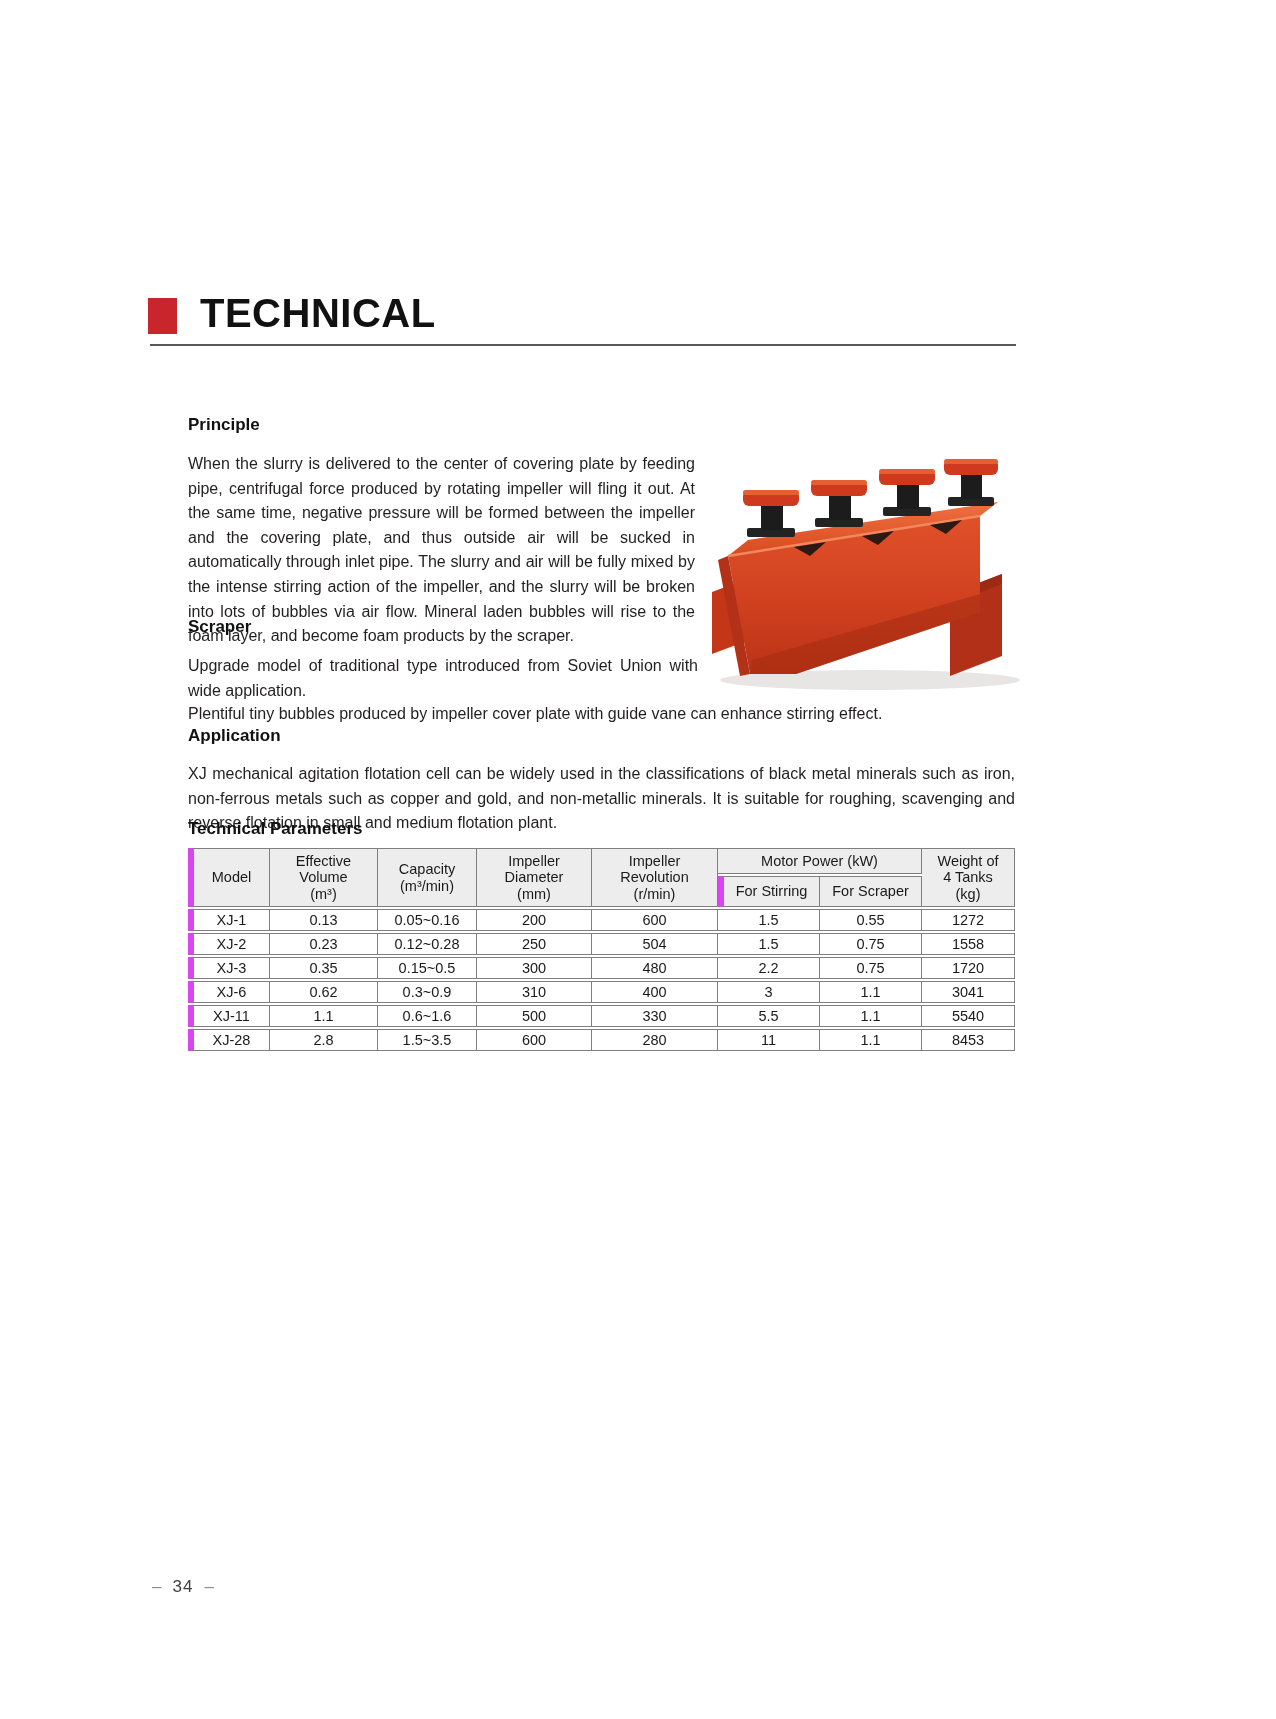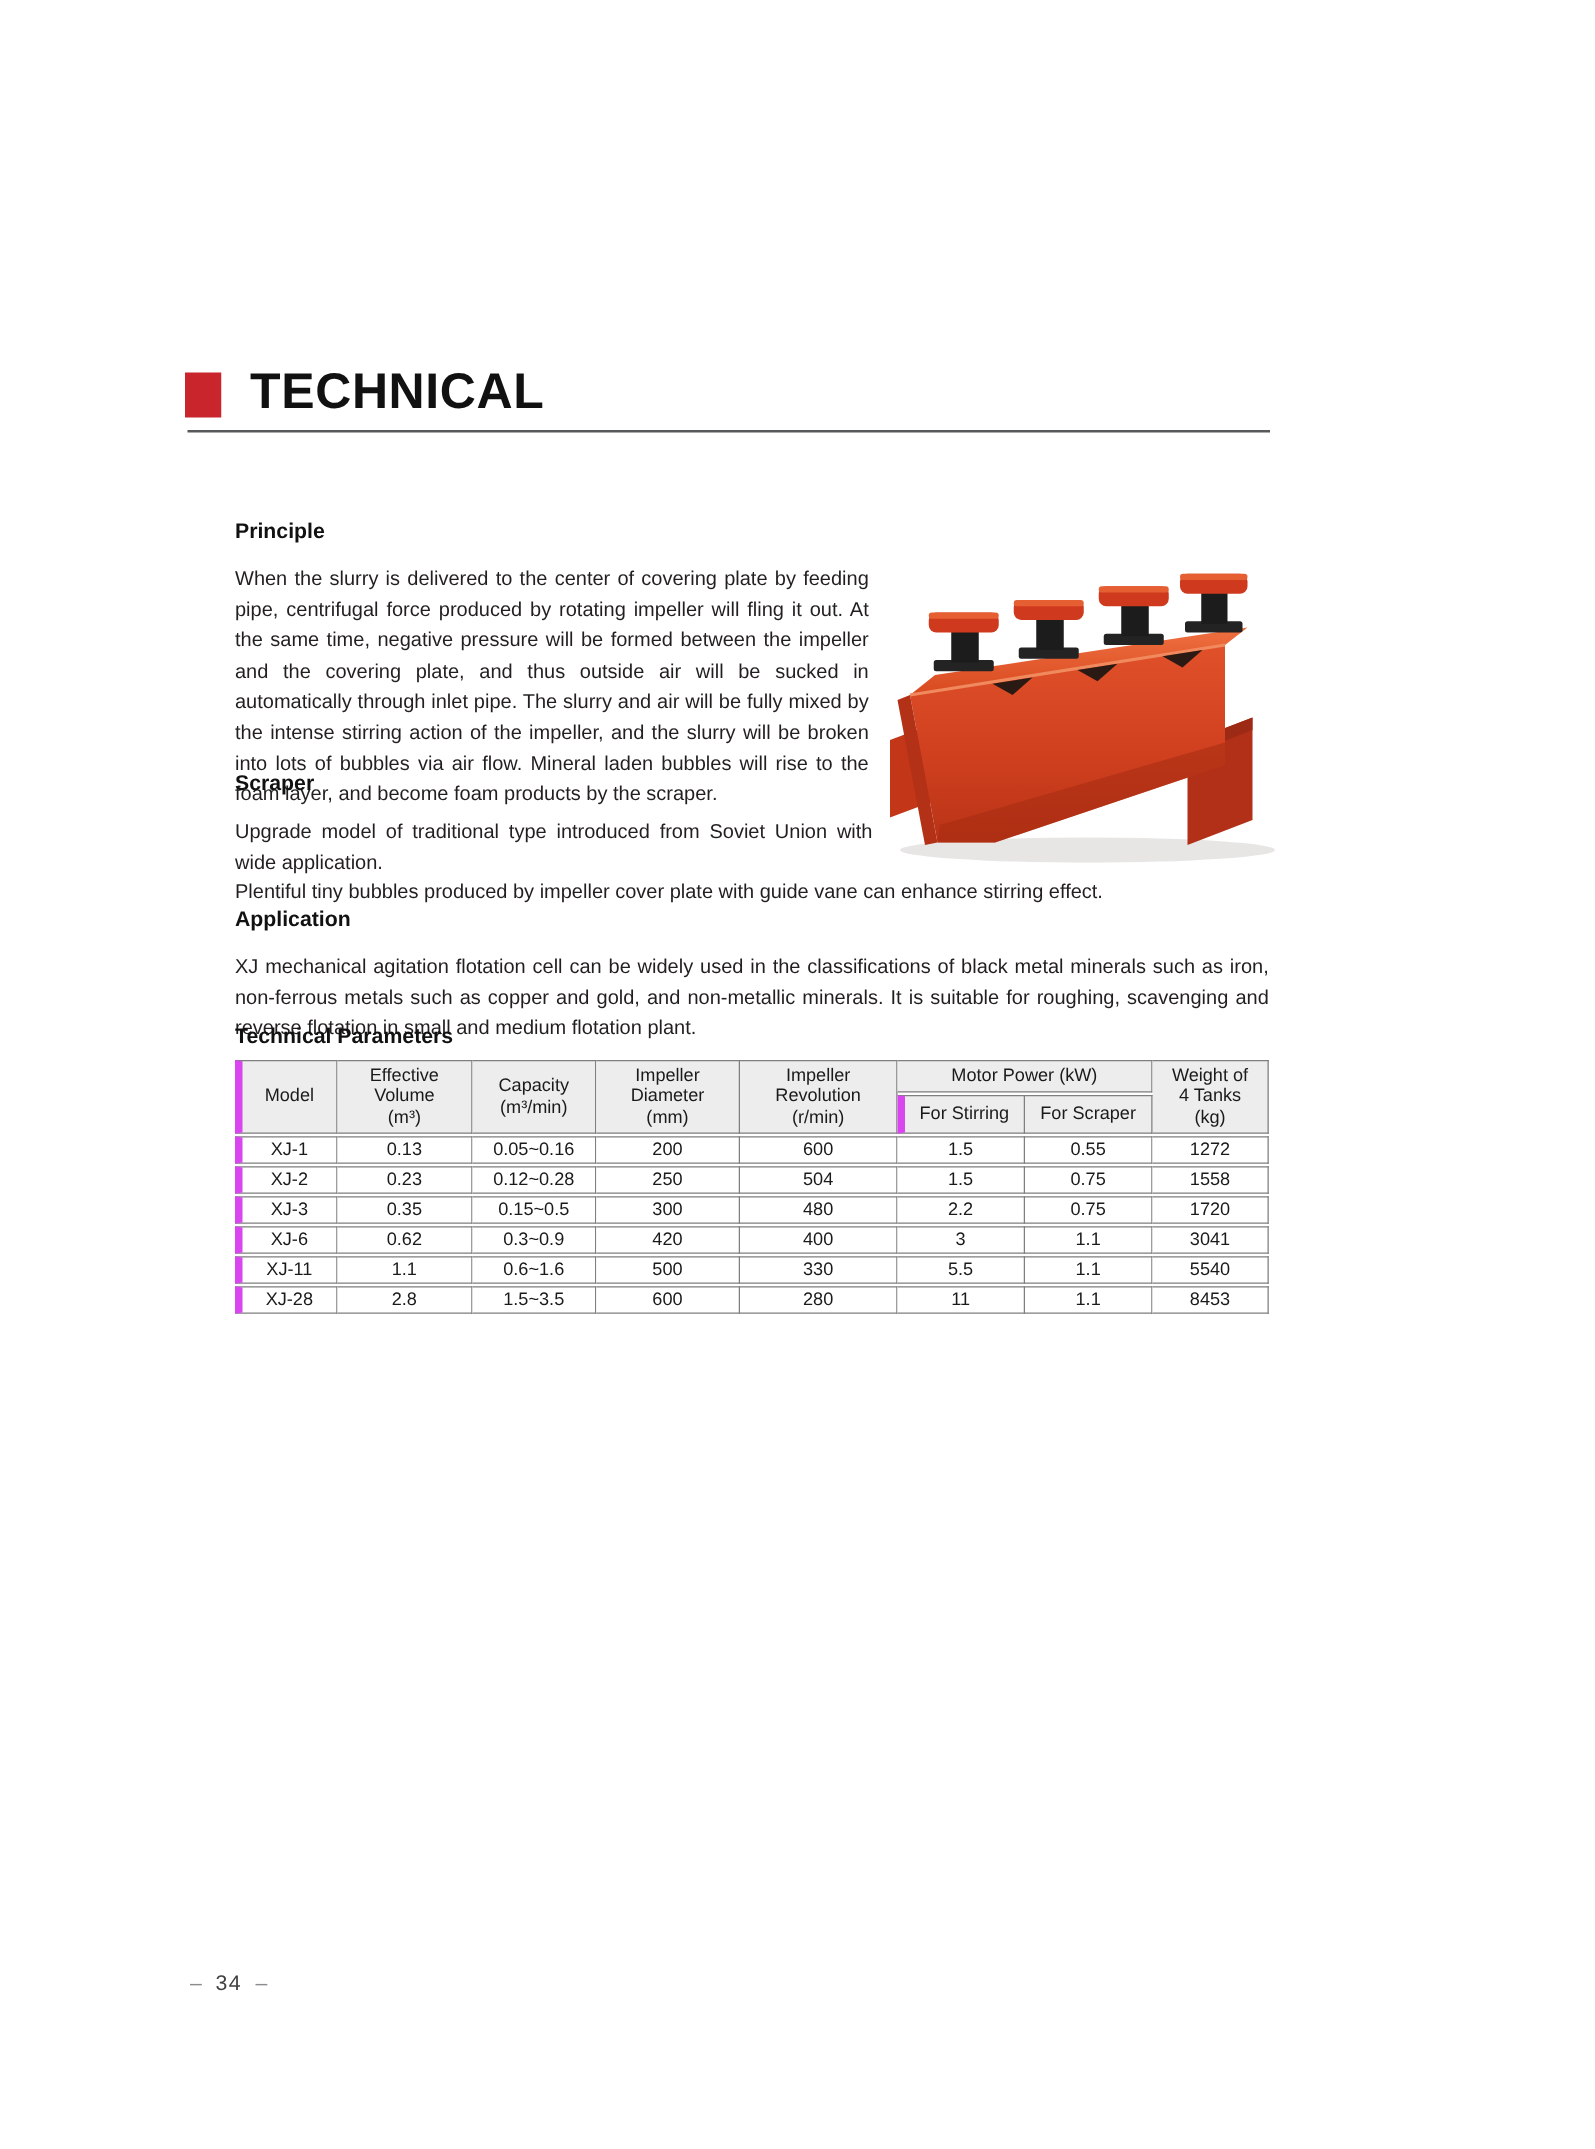--- a/index.html
+++ b/index.html
@@ -205,21 +205,21 @@
         <td>300</td>
         <td>480</td>
         <td>2.2</td>
         <td>0.75</td>
         <td>1720</td>
       </tr>
       <tr>
         <td>XJ-6</td>
         <td>0.62</td>
         <td>0.3~0.9</td>
-        <td>420</td>
+        <td>310</td>
         <td>400</td>
         <td>3</td>
         <td>1.1</td>
         <td>3041</td>
       </tr>
       <tr>
         <td>XJ-11</td>
         <td>1.1</td>
         <td>0.6~1.6</td>
         <td>500</td>

